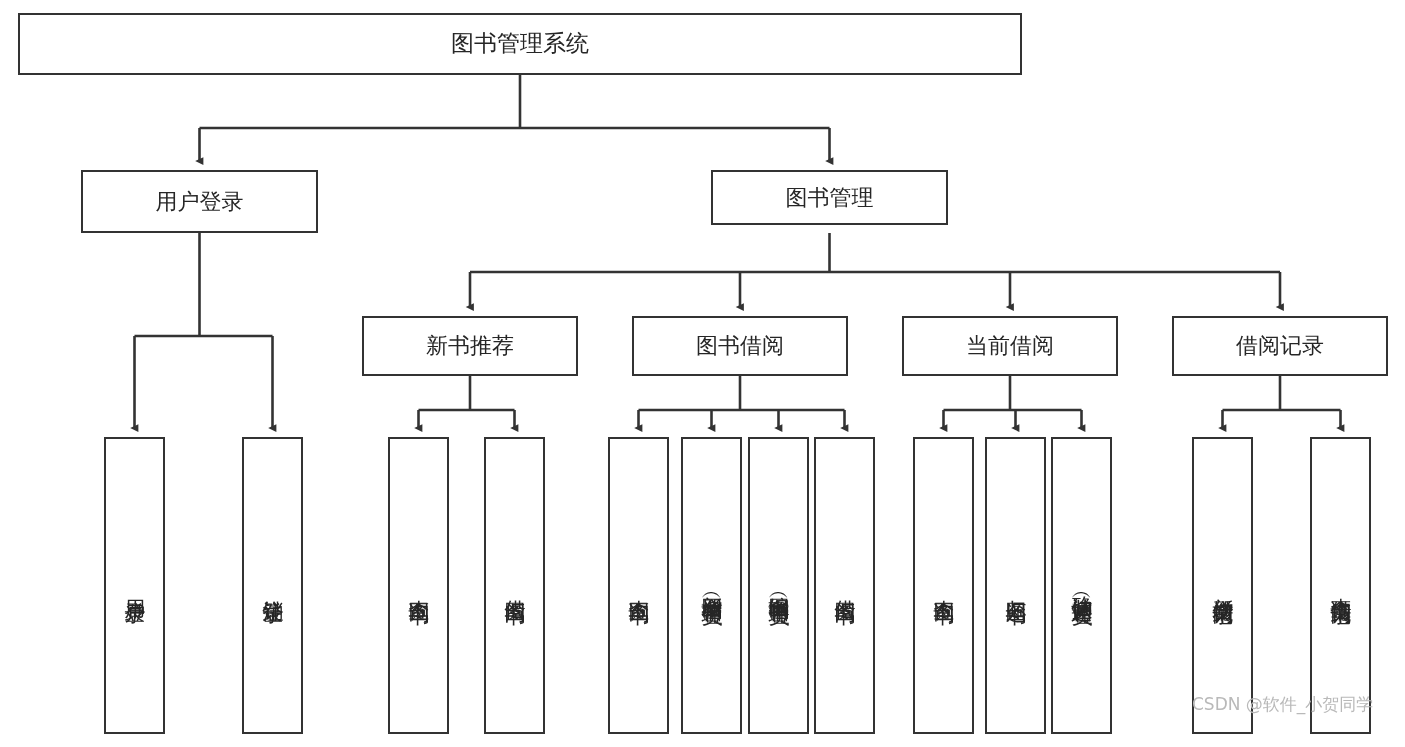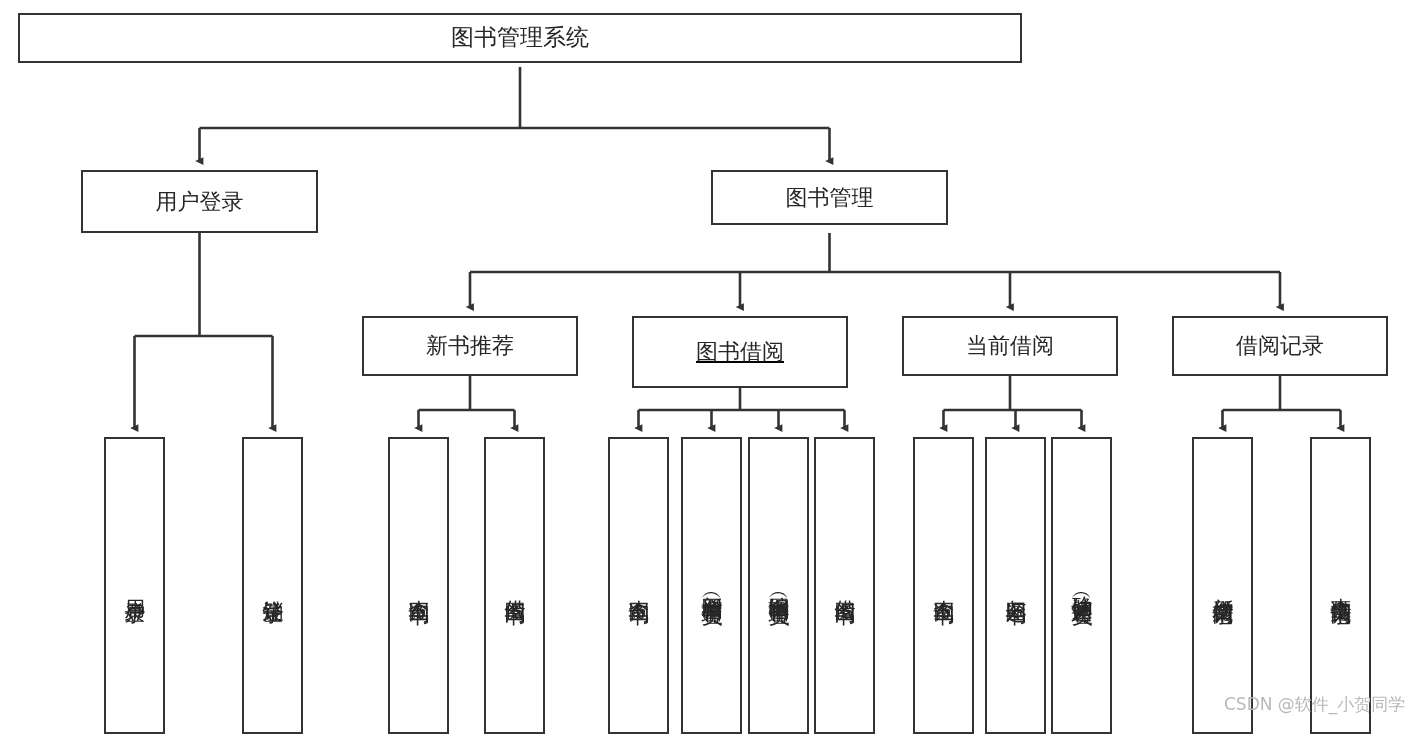--- a/index.html
+++ b/index.html
@@ -102,37 +102,37 @@
         <line x1="943.5" y1="410" x2="943.5" y2="428" marker-end="url(#arrowhead)"></line>
         <line x1="1015.5" y1="410" x2="1015.5" y2="428" marker-end="url(#arrowhead)"></line>
         <line x1="1081.5" y1="410" x2="1081.5" y2="428" marker-end="url(#arrowhead)"></line>
         <line x1="1280" y1="376" x2="1280" y2="410"></line>
         <line x1="1222.5" y1="410" x2="1340.5" y2="410"></line>
         <line x1="1222.5" y1="410" x2="1222.5" y2="428" marker-end="url(#arrowhead)"></line>
         <line x1="1340.5" y1="410" x2="1340.5" y2="428" marker-end="url(#arrowhead)"></line>
       </g>
   </svg>
 
-  <div class="node-box root horizontal" style="left:18px; top:13px; width:1004px; height:50px;">
+  <div class="node-box root horizontal" style="left:18px; top:13px; width:1004px; height:62px;">
     <span class="node-label">图书管理系统</span>
   </div>
 
   <div class="node-box horizontal" style="left:81px; top:170px; width:237px; height:63px;">
     <span class="node-label">用户登录</span>
   </div>
 
   <div class="node-box horizontal" style="left:711px; top:170px; width:237px; height:55px;">
     <span class="node-label">图书管理</span>
   </div>
 
   <div class="node-box horizontal" style="left:362px; top:316px; width:216px; height:60px;justify-content:center;">
     <span class="node-label">新书推荐</span>
   </div>
 
-  <div class="node-box horizontal" style="left:632px; top:316px; width:216px; height:72px;text-decoration:underline;">
+  <div class="node-box horizontal" style="left:632px; top:316px; width:216px; height:60px;">
     <span class="node-label">图书借阅</span>
   </div>
 
   <div class="node-box horizontal" style="left:1172px; top:316px; width:216px; height:60px;">
     <span class="node-label">借阅记录</span>
   </div>
 
   <div class="node-box horizontal" style="left:902px; top:316px; width:216px; height:60px;">
     <span class="node-label">当前借阅</span>
   </div>
@@ -182,14 +182,14 @@
   </div>
 
   <div class="node-box vertical" style="left:1192px; top:437px; width:61px; height:297px;">
     <span class="node-label">新增借阅记录</span>
   </div>
 
   <div class="node-box vertical" style="left:1310px; top:437px; width:61px; height:297px;">
     <span class="node-label">查询借阅记录</span>
   </div>
 
-  <div class="watermark" style="left:1192px; top:693px;margin-left:32px;">CSDN @软件_小贺同学</div>
+  <div class="watermark" style="left:1192px; top:693px;">CSDN @软件_小贺同学</div>
 </div>
 
 </body></html>

